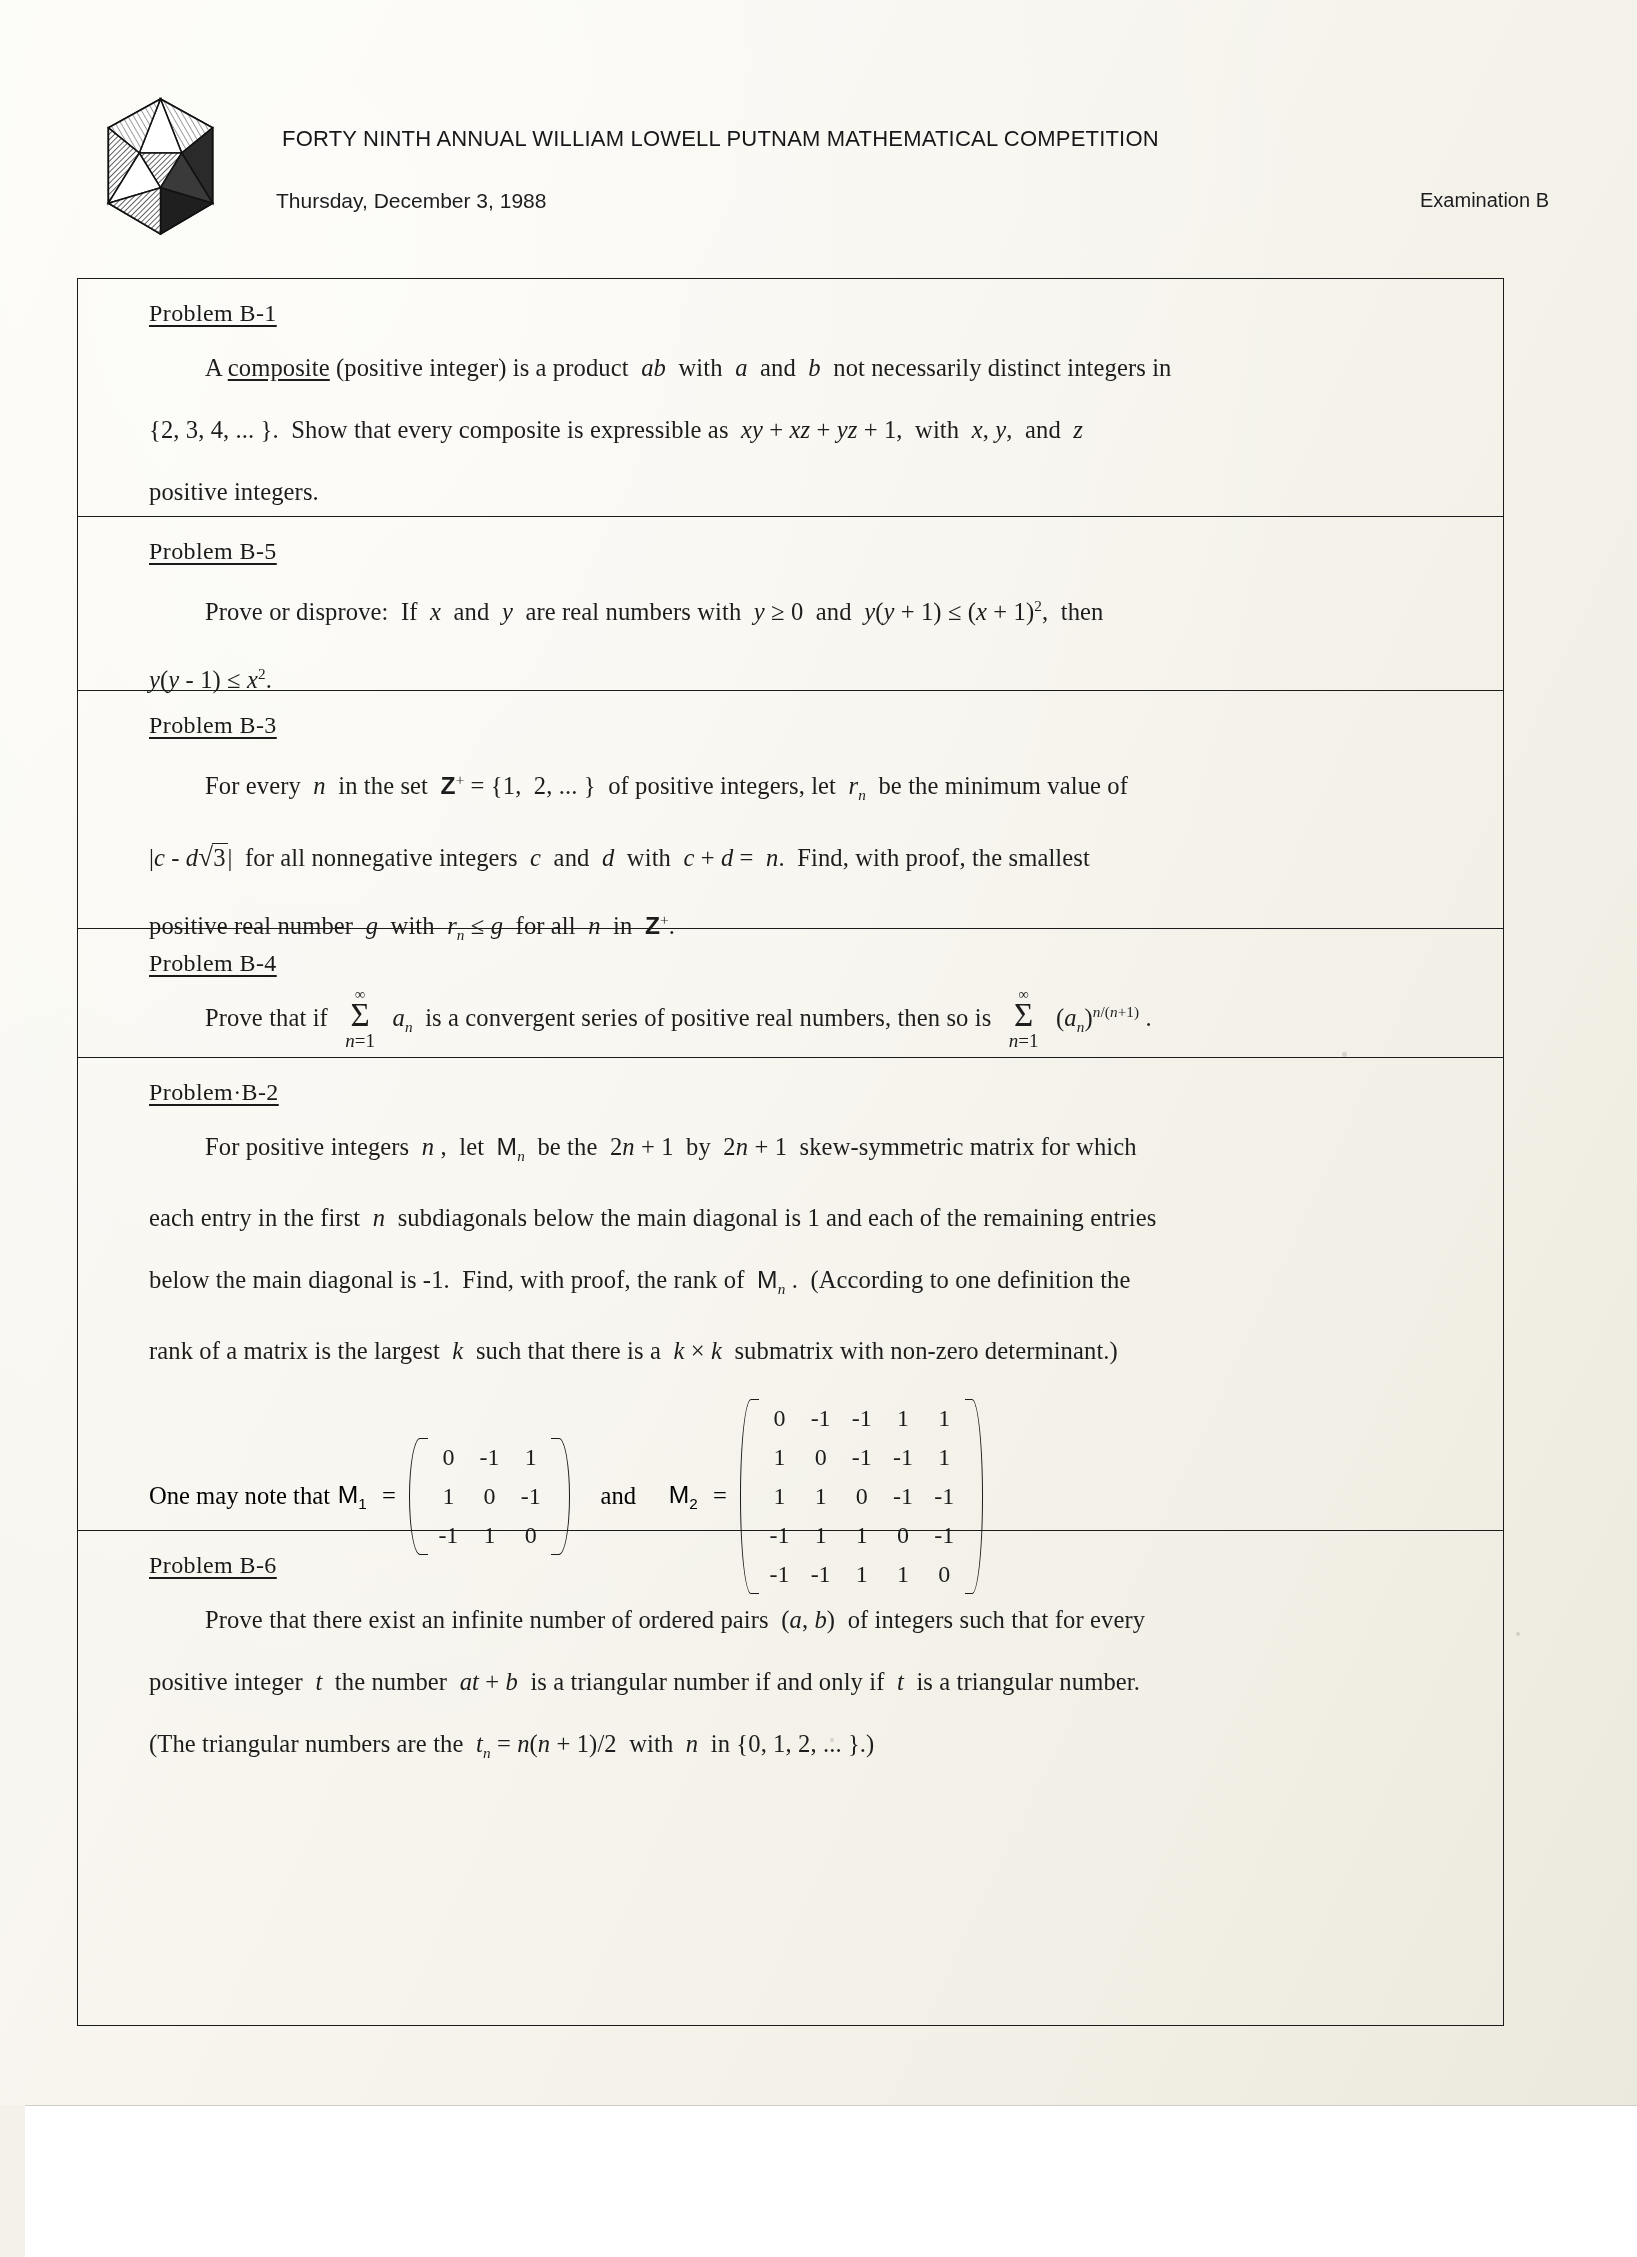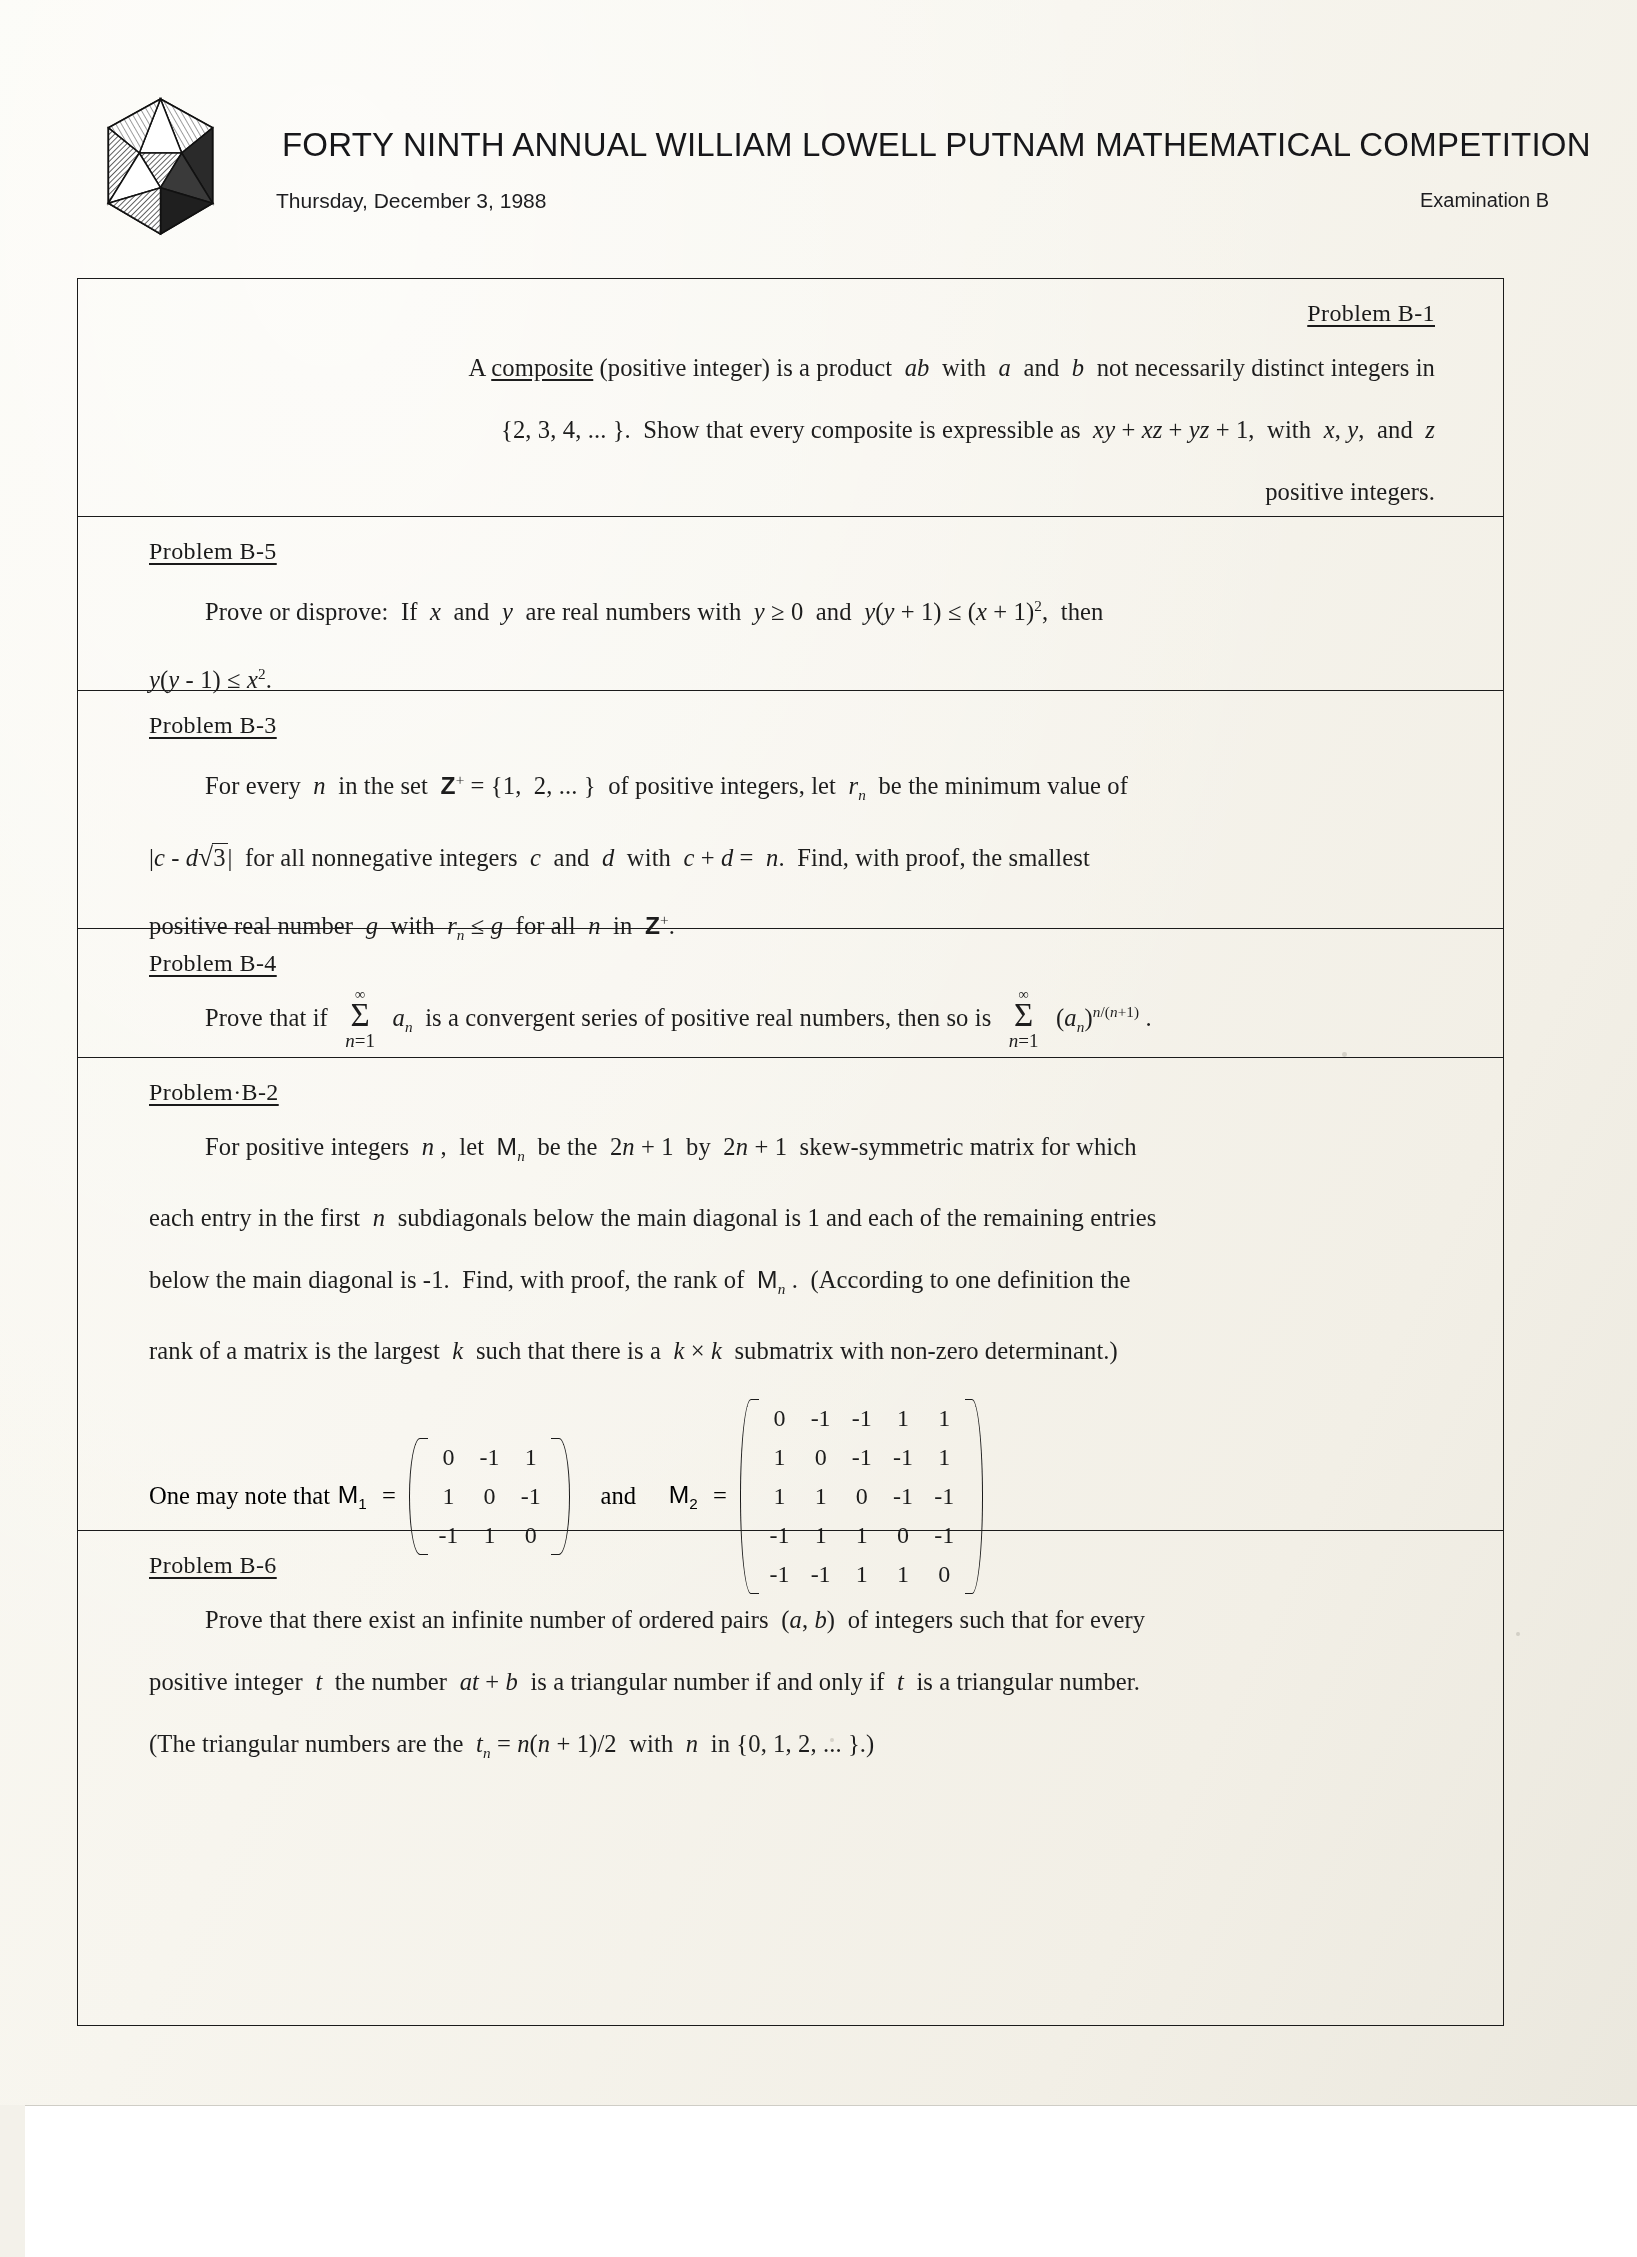--- a/index.html
+++ b/index.html
@@ -57,21 +57,21 @@
     height: 143px;
   }
   .logo svg { display:block; }
 
   .title {
     position: absolute;
     left: 282px;
     top: 126px;
     width: 1255px;
     font-family: "Liberation Sans", sans-serif;
-    font-size: 33px;
+    font-size: 22px;
     letter-spacing: 0.2px;
     color: #17171a;
     white-space: nowrap;
   }
   .subtitle {
     position: absolute;
     left: 276px;
     top: 189px;
     font-family: "Liberation Sans", sans-serif;
     font-size: 21px;
@@ -217,21 +217,21 @@
       <polygon points="70,96 70,144 16,112" fill="url(#hatch)" stroke="#111" stroke-width="1.6"></polygon>
     </svg>
   </div>
 
   <div class="title">FORTY NINTH ANNUAL WILLIAM LOWELL PUTNAM MATHEMATICAL COMPETITION</div>
   <div class="subtitle">Thursday, December 3, 1988</div>
   <div class="exam-label">Examination B</div>
 
   <div class="frame">
 
-    <div class="prow" style="height:238px;text-align:right;">
+    <div class="prow" style="height:238px;">
       <div class="plabel">Problem B-1</div>
       <div class="ptext">
         <span class="ind"></span>A <span class="ul">composite</span> (positive integer) is a product&nbsp; <i class="m">ab</i>&nbsp; with&nbsp; <i class="m">a</i>&nbsp; and&nbsp; <i class="m">b</i>&nbsp; not necessarily distinct integers in<br>
         {2, 3, 4, ... }.&nbsp; Show that every composite is expressible as&nbsp; <i class="m">xy</i> + <i class="m">xz</i> + <i class="m">yz</i> + 1,&nbsp; with&nbsp; <i class="m">x</i>, <i class="m">y</i>,&nbsp; and&nbsp; <i class="m">z</i><br>
         positive integers.
       </div>
     </div>
 
     <div class="prow" style="height:174px;">
       <div class="plabel">Problem B-5</div>

